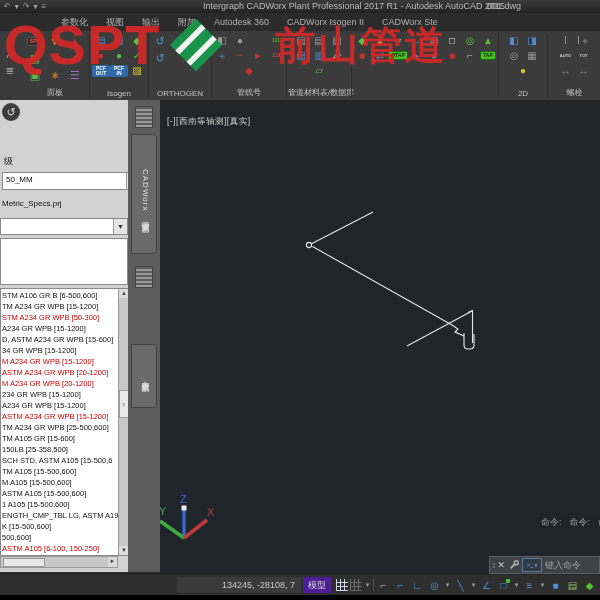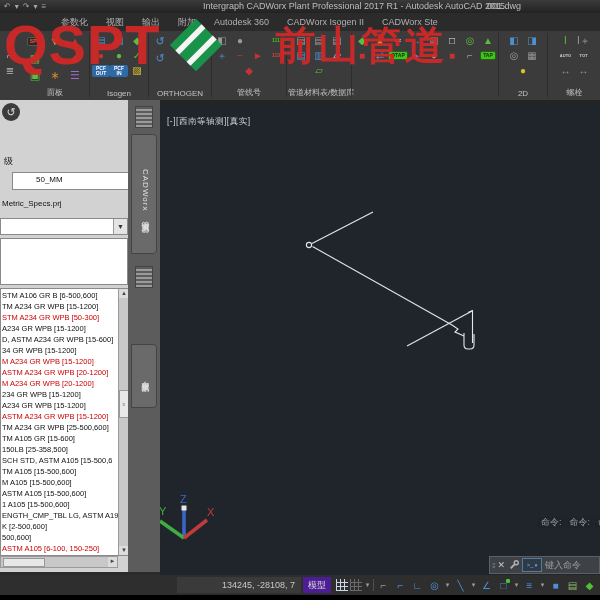--- a/index.html
+++ b/index.html
@@ -297,21 +297,21 @@
     </svg>
     <span class="wm-cn">前山管道</span>
   </div>
 
   <div class="abs canvas-topstrip"></div>
 
   <div class="abs palette">
     <div class="pal-back">↺</div>
     <div class="pal-label">级</div>
 
-    <div class="combo" style="left:12px;top:72px;width:137px;height:16px;padding-left:20px;">
+    <div class="combo" style="left:2px;top:72px;width:137px;height:16px;">
       <span style="padding-left:3px">50_MM</span>
       <span class="arrowbox">▼</span>
     </div>
 
     <div class="proj">Metric_Specs.prj</div>
 
     <div class="combo" style="left:0;top:118px;width:126px;height:15px;">
       <span class="arrowbox">▼</span>
     </div>
 
@@ -333,21 +333,21 @@
           <div class="spec-row red">ASTM A234 GR WPB [15-1200]</div>
           <div class="spec-row">TM A234 GR WPB [25-500,600]</div>
           <div class="spec-row">TM A105 GR  [15-600]</div>
           <div class="spec-row">150LB [25-358,500]</div>
           <div class="spec-row">SCH STD, ASTM A105 [15-500,6</div>
           <div class="spec-row">TM A105 [15-500,600]</div>
           <div class="spec-row">M A105 [15-500,600]</div>
           <div class="spec-row">ASTM A105 [15-500,600]</div>
           <div class="spec-row">1 A105 [15-500,600]</div>
           <div class="spec-row">ENGTH_CMP_TBL LG, ASTM A193</div>
-          <div class="spec-row">K [2-500,600]</div>
+          <div class="spec-row">K [15-500,600]</div>
           <div class="spec-row">500,600]</div>
           <div class="spec-row red">ASTM A105 [6-100, 150-250]</div>
         </div>
       <div class="vscroll">
         <div class="up">▲</div>
         <div class="thumb">≡</div>
         <div class="dn">▼</div>
       </div>
     </div>
 

